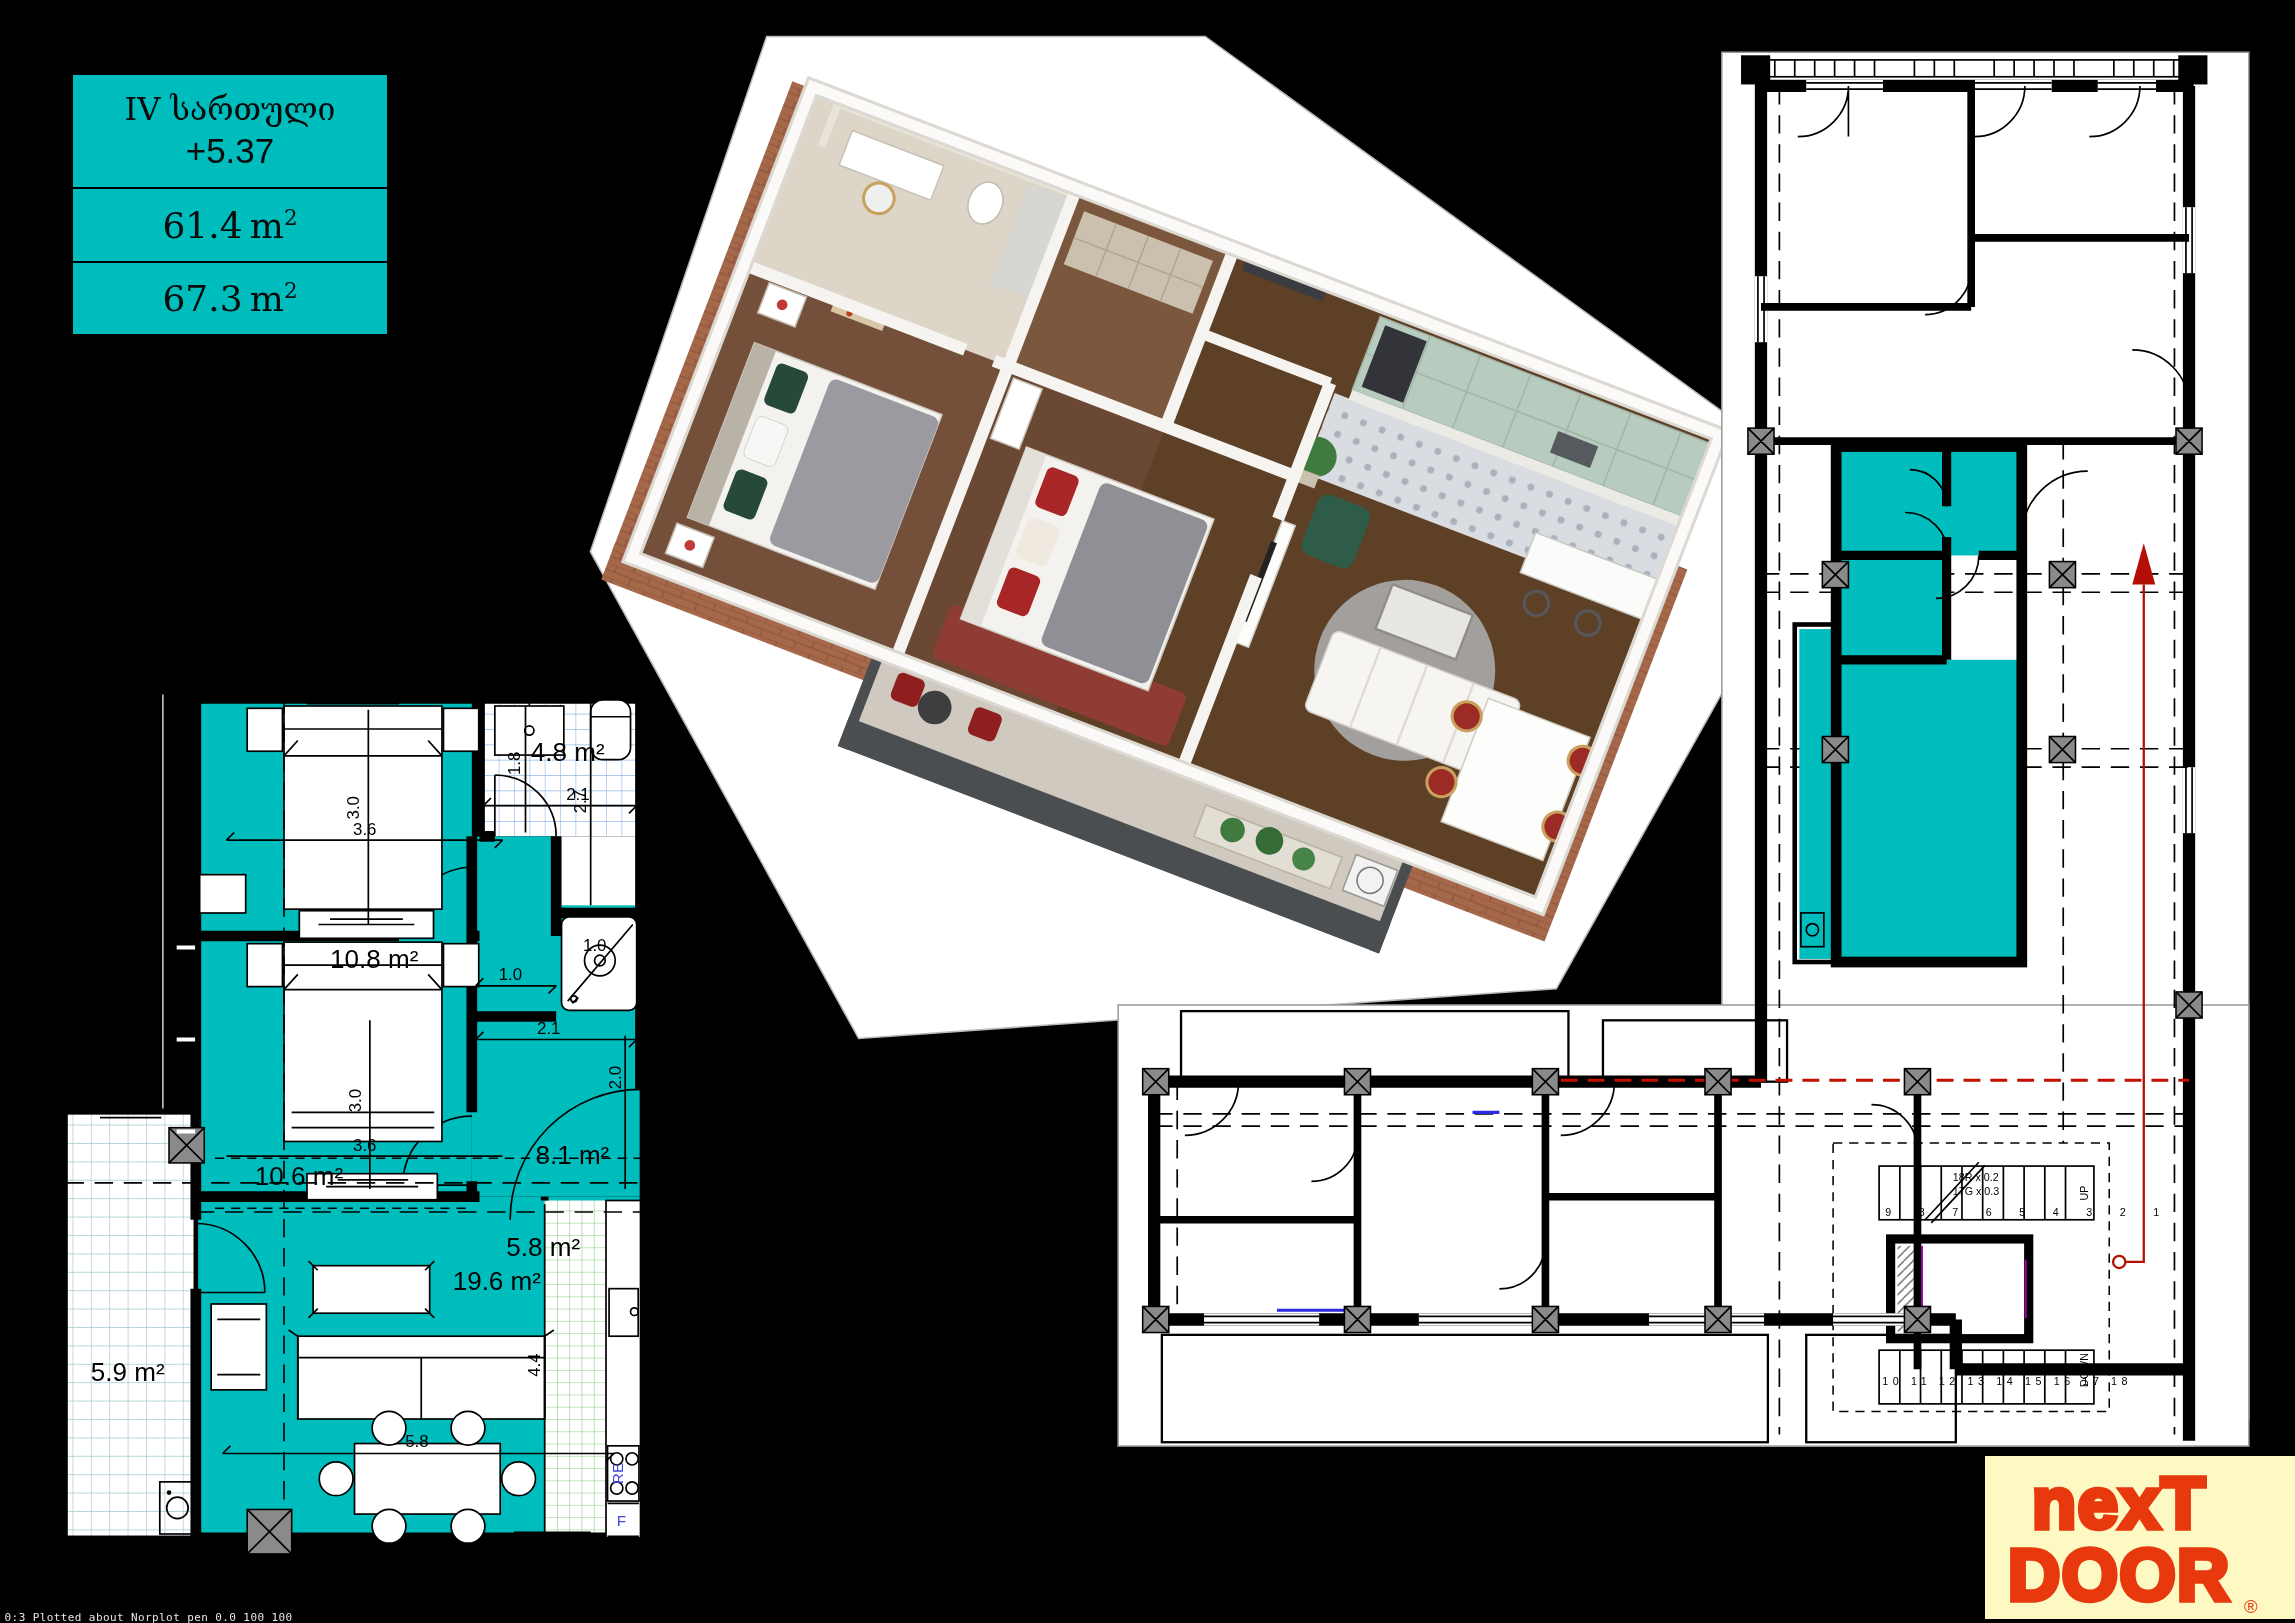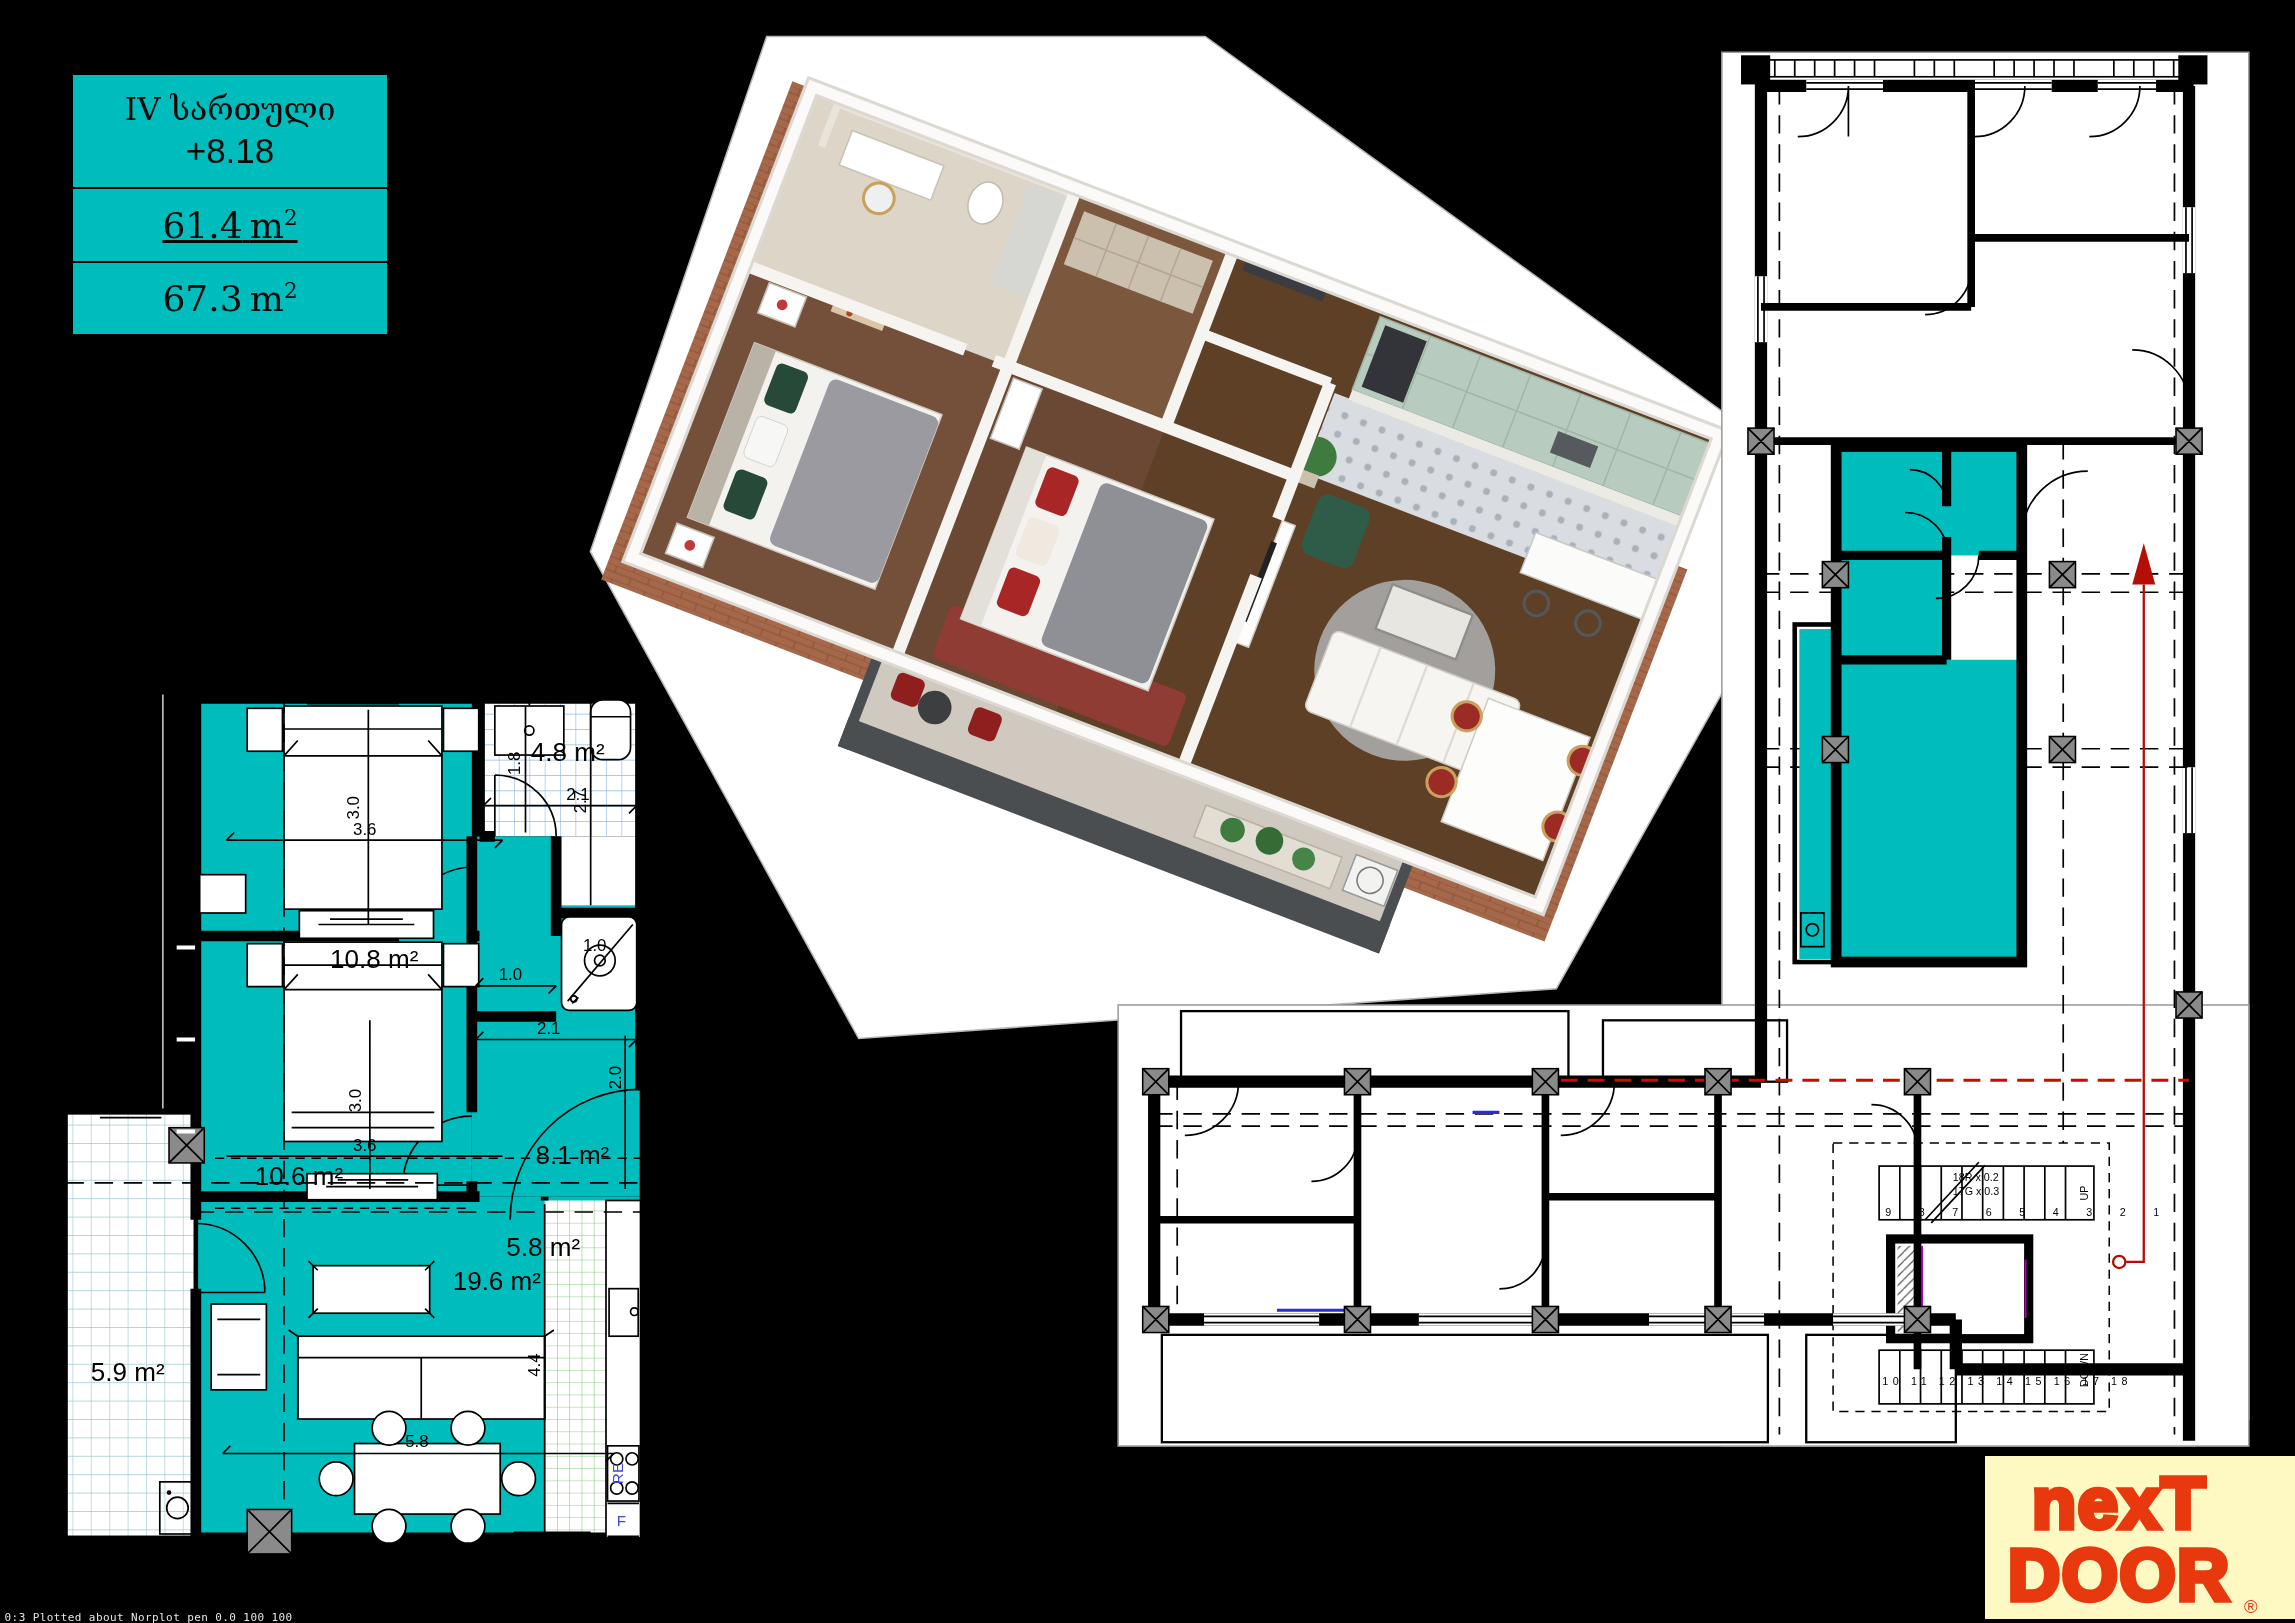--- a/index.html
+++ b/index.html
@@ -8,21 +8,21 @@
   svg{position:absolute;display:block;}
   
   .info-table{position:absolute;left:73px;top:75px;width:314px;background:var(--teal);
               color:#0a0a0a;text-align:center;font-family:"DejaVu Serif","DejaVu Sans",serif;}
   .info-table .row{border-bottom:2.3px solid #000;display:flex;flex-direction:column;justify-content:center;}
   .info-table .row:last-child{border-bottom:none;}
   .r1{height:112px;font-size:32px;line-height:1.25;}
   .r1 .lvl{font-size:35px;font-family:"Liberation Sans",sans-serif;font-weight:500;}
   .r2{height:55px;font-size:34px;}
   .r3,.r4,.r5{font-size:36px;}
-  .r3{height:72px;text-decoration:underline;} .r4{height:67px;} .r5{height:71px;}
+  .r3{height:72px;} .r4{height:67px;} .r5{height:71px;}
   .info-table sup{font-size:21.5px;vertical-align:super;line-height:0;}
   
   .w16{stroke:#000;stroke-width:16;fill:none;} .w14{stroke:#000;stroke-width:14;fill:none;}
   .w12{stroke:#000;stroke-width:12;fill:none;} .w10{stroke:#000;stroke-width:10;fill:none;}
   .w6{stroke:#000;stroke-width:6;fill:none;}  .thin{stroke:#000;stroke-width:2.2;fill:none;}
   .thin3{stroke:#000;stroke-width:3;fill:none;}
   .dash{stroke:#000;stroke-width:2.2;fill:none;stroke-dasharray:24 14;}
   .dashs{stroke:#000;stroke-width:2;fill:none;stroke-dasharray:12 9;}
   .teal{fill:var(--teal);}
   .graycol{fill:#8a8a8a;stroke:#000;stroke-width:2;}
@@ -38,21 +38,21 @@
               font-family:"DejaVu Sans Mono",monospace;letter-spacing:0.4px;opacity:.9;}
 </style>
 </head>
 <body>
 
 <div class="canvas">
 
   <div class="info-table">
     <div class="row r1">
       <div>IV სართული</div>
-      <div class="lvl">+8.18</div>
+      <div class="lvl">+5.37</div>
     </div>
     <div class="row r3">
       <div><span>61.4</span> <span>m</span><sup>2</sup></div>
     </div>
     <div class="row r5">
       <div><span>67.3</span> <span>m</span><sup>2</sup></div>
     </div>
   </div>
 
   <svg style="left:429px;top:15.3px" width="1350" height="1058" viewBox="0 0 1760 1380">

